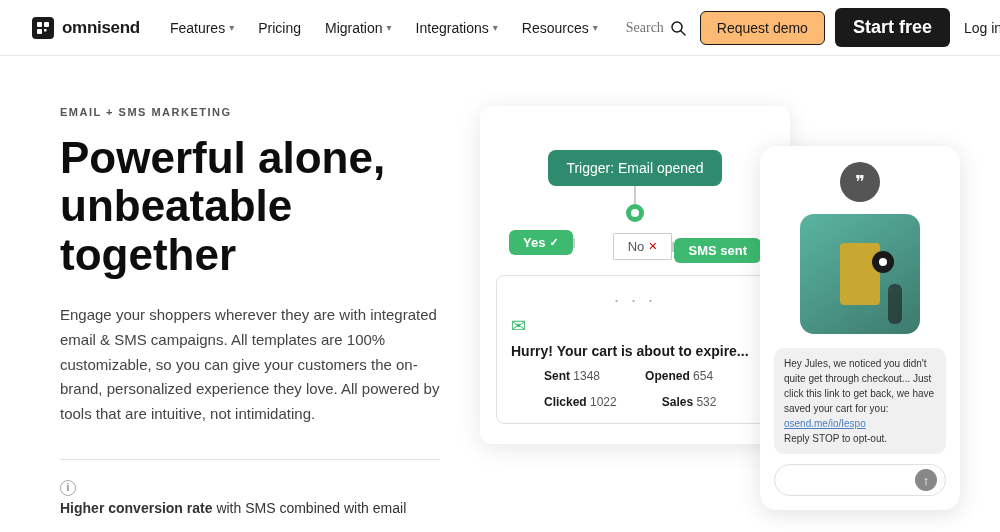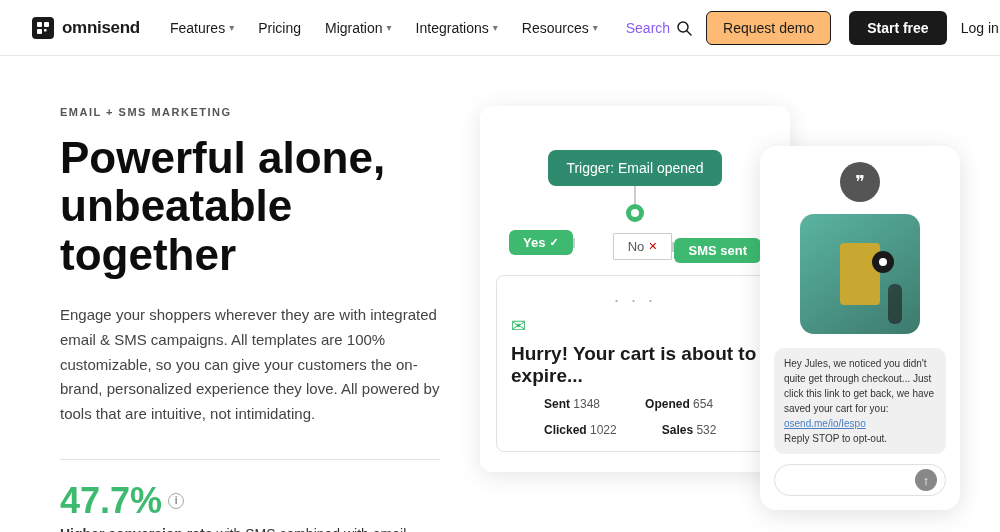--- a/index.html
+++ b/index.html
@@ -6,24 +6,24 @@
     body { font-family: -apple-system, BlinkMacSystemFont, 'Segoe UI', sans-serif; background: #fff; color: #1a1a1a; width: 1000px; overflow-x: hidden; }
 
     
     nav { display: flex; align-items: center; padding: 0 32px; height: 56px; border-bottom: 1px solid #e8e8e8; gap: 4px; }
     .logo { display: flex; align-items: center; gap: 8px; margin-right: 16px; }
     .logo-icon { width: 22px; height: 22px; background: #1a1a1a; border-radius: 4px; display: flex; align-items: center; justify-content: center; color: #fff; font-size: 11px; font-weight: bold; }
     .logo-text { font-weight: 700; font-size: 17px; letter-spacing: -0.3px; }
     .nav-item { display: flex; align-items: center; gap: 4px; padding: 6px 10px; font-size: 14px; color: #1a1a1a; cursor: pointer; border-radius: 4px; white-space: nowrap; }
     .chevron { font-size: 10px; opacity: 0.6; }
     .nav-spacer { flex: 1; }
-    .nav-search { display: flex; align-items: flex-start; gap: 6px; padding: 6px 10px; font-size: 14px; color: #8b5cf6; cursor: pointer; }
+    .nav-search { display: flex; align-items: flex-start; gap: 6px; padding: 6px 10px; font-size: 14px; color: #737373; cursor: pointer; font-family: Liberation Serif, serif; }
     .search-icon-svg { width: 16px; height: 16px; }
     .btn-request { border: 1.5px solid #1a1a1a; background: #fdba74; color: #1a1a1a; padding: 8px 16px; border-radius: 6px; font-size: 14px; font-weight: 500; cursor: pointer; white-space: nowrap; }
-    .btn-start { background: #1a1a1a; color: #fff; padding: 9px 18px; border-radius: 6px; font-size: 14px; font-weight: 600; cursor: pointer; border: none; white-space: nowrap; margin-left: 14px; text-align: center; }
+    .btn-start { background: #1a1a1a; color: #fff; padding: 9px 18px; border-radius: 6px; font-size: 18px; font-weight: 600; cursor: pointer; border: none; white-space: nowrap; margin-left: 6px; text-align: center; }
     .btn-login { background: none; border: none; font-size: 14px; color: #1a1a1a; cursor: pointer; padding: 6px 10px; white-space: nowrap; }
 
     
     .hero { display: flex; padding: 50px 40px 20px 60px; gap: 40px; align-items: flex-start; }
     .hero-left { flex: 0 0 380px; }
     .hero-tag { font-size: 11px; letter-spacing: 1.5px; color: #555; font-weight: 600; text-transform: uppercase; margin-bottom: 16px; }
     .hero-title { font-size: 44px; font-weight: 800; line-height: 1.1; margin-bottom: 24px; color: #0d0d0d; }
     .hero-desc { font-size: 15px; line-height: 1.65; color: #444; margin-bottom: 32px; }
     .hero-stat { border-top: 1px solid #e0e0e0; padding-top: 20px; }
     .stat-pct { font-size: 36px; font-weight: 800; color: #3dba6f; display: flex; align-items: center; gap: 6px; }
@@ -42,21 +42,21 @@
     .flow-dot { width: 18px; height: 18px; background: #3dba6f; border-radius: 50%; margin: 0 auto; display: flex; align-items: center; justify-content: center; }
     .flow-dot::after { content: ''; width: 8px; height: 8px; background: #fff; border-radius: 50%; }
     .flow-branches { display: flex; justify-content: space-around; align-items: flex-start; padding: 8px 20px 0; gap: 20px; }
     .flow-branch { display: flex; align-items: center; }
     .flow-yes { background: #3dba6f; color: #fff; border-radius: 6px; padding: 5px 14px; font-size: 13px; font-weight: 600; display: flex; align-items: center; gap: 4px; }
     .flow-no { background: #fff; border: 1.5px solid #ccc; border-radius: 1px; padding: 5px 14px; font-size: 13px; font-weight: 500; display: flex; align-items: center; gap: 4px; color: #555; }
     .flow-sms-sent { background: #3dba6f; color: #fff; border-radius: 6px; padding: 5px 14px; font-size: 13px; font-weight: 600; margin-top: 8px; }
     .flow-line-short { width: 2px; height: 10px; background: #ccc; }
     .email-card { margin: 12px 16px 0; border: 1px solid #e0e0e0; border-radius: 8px; padding: 14px; }
     .email-icon { color: #3dba6f; font-size: 18px; margin-bottom: 6px; }
-    .email-subject { font-size: 19px; font-weight: 700; color: #1a1a1a; margin-bottom: 10px; }
+    .email-subject { font-size: 14px; font-weight: 700; color: #1a1a1a; margin-bottom: 10px; }
     .email-stats { display: flex; gap: 12px; flex-wrap: wrap; }
     .email-stat { font-size: 12px; color: #555; margin-left: 33px; }
     .email-stat strong { color: #1a1a1a; }
     .email-dots { text-align: center; color: #aaa; font-size: 18px; letter-spacing: 3px; margin-bottom: 4px; }
 
     
     .sms-card { position: absolute; right: 0; top: 40px; width: 200px; background: #fff; border-radius: 16px; box-shadow: 0 4px 24px rgba(0,0,0,0.12); padding: 16px 14px 14px; }
     .sms-bubble { background: #f0f0f0; border-radius: 10px; padding: 8px 10px; font-size: 10px; color: #333; line-height: 1.5; margin-bottom: 10px; }
     .sms-bubble a { color: #4a7fc1; text-decoration: underline; }
     .sms-input-row { display: flex; align-items: center; border: 1px solid #e0e0e0; border-radius: 20px; padding: 4px 8px; gap: 4px; }
@@ -112,21 +112,20 @@
   <button class="btn-login">Log in</button>
 </nav>
 
 <div class="hero">
   <div class="hero-left">
     <div class="hero-tag">EMAIL + SMS MARKETING</div>
     <h1 class="hero-title">Powerful alone, unbeatable together</h1>
     <p class="hero-desc">Engage your shoppers wherever they are with integrated email &amp; SMS campaigns. All templates are 100% customizable, so you can give your customers the on-brand, personalized experience they love. All powered by tools that are intuitive, not intimidating.</p>
     <div class="hero-stat">
       <div class="stat-pct">
-        <span>47.7%</span>
         <div class="stat-info-icon">i</div>
       </div>
       <div class="stat-label">
         <strong>Higher conversion rate</strong><span> with SMS combined with email</span>
       </div>
     </div>
   </div>
 
   <div class="hero-right">
 

